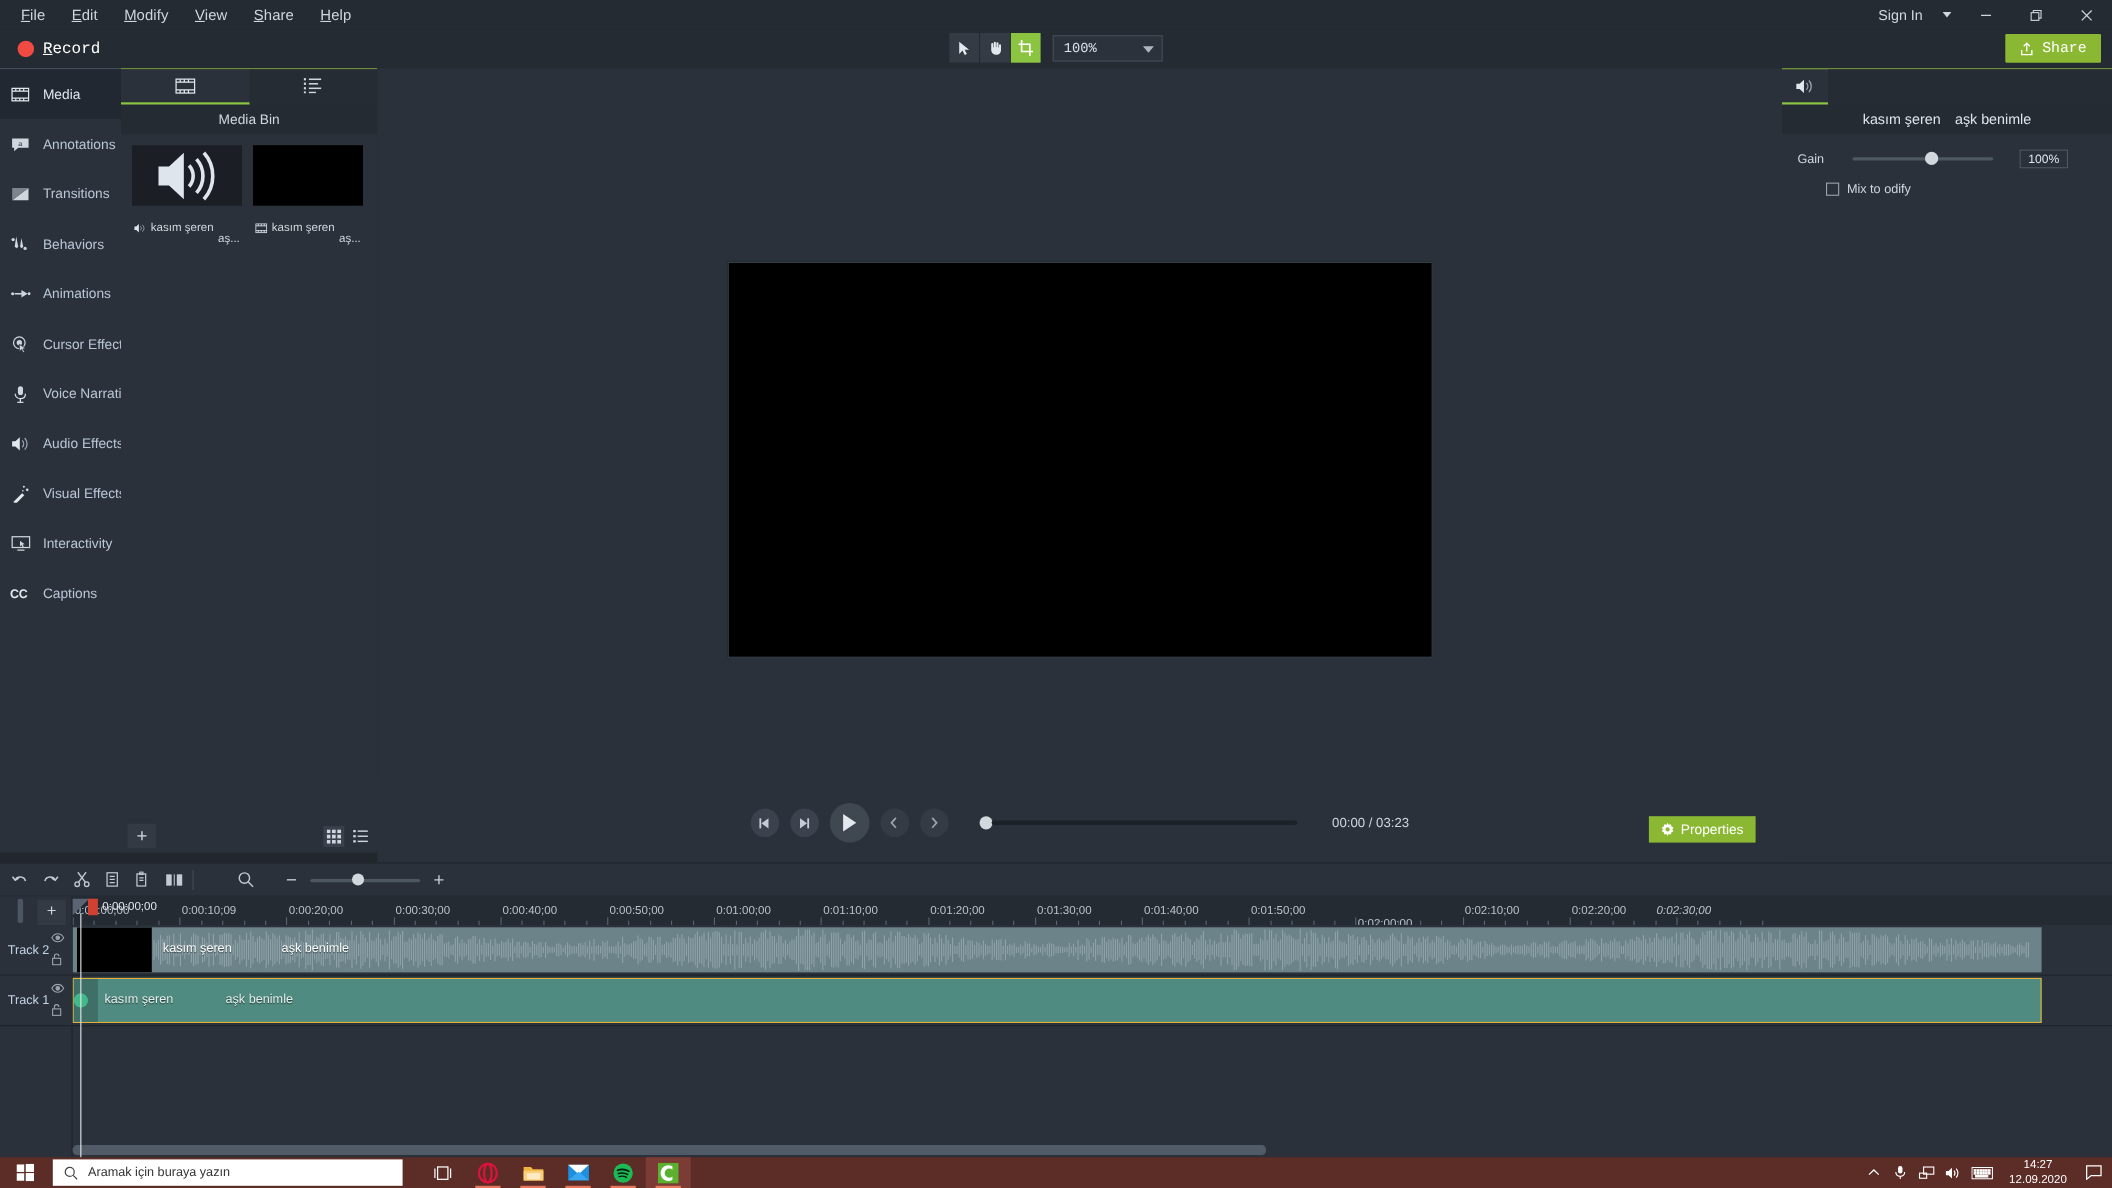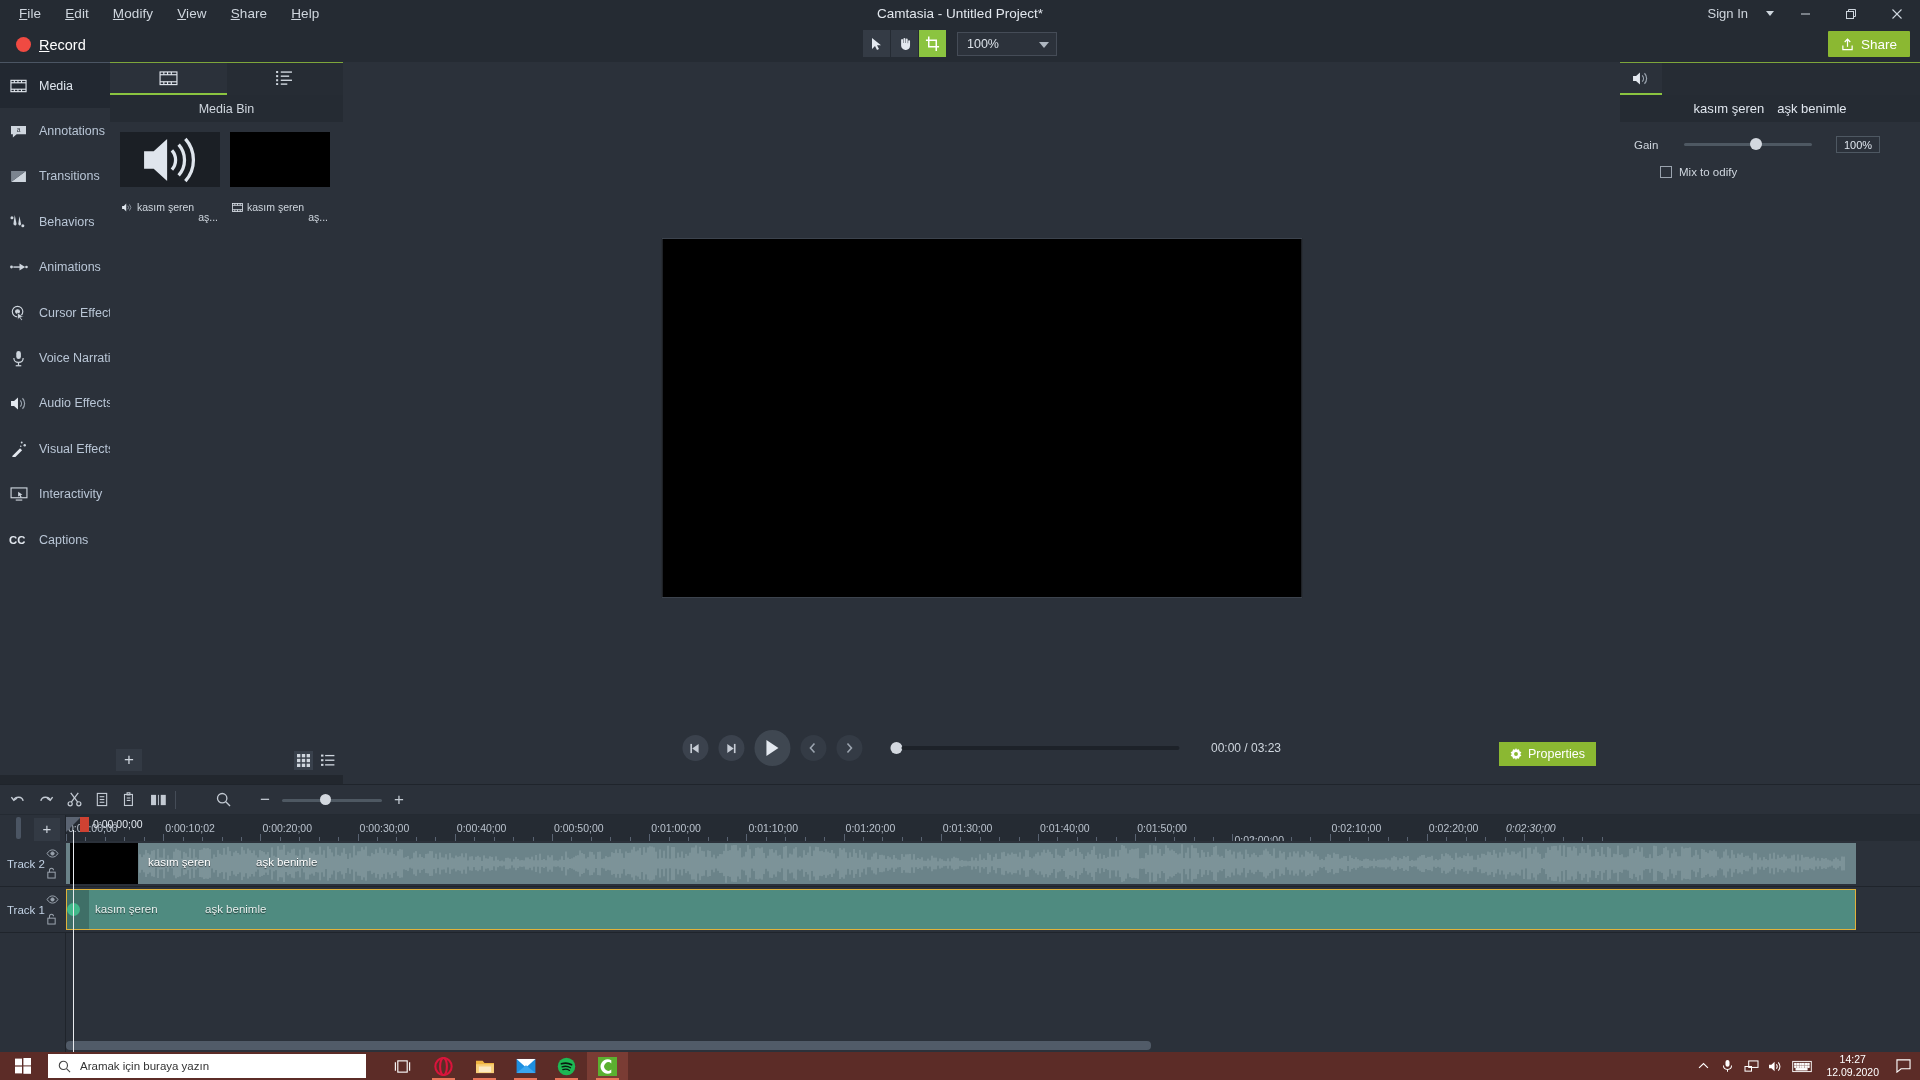--- a/index.html
+++ b/index.html
@@ -42,20 +42,21 @@
   }
   .winbtn {
     width: 46px; height: 27px; display: flex; align-items: center;
     justify-content: center; color: #cfd6de; font-size: 14px; cursor: default;
   }
 
   
   .toolbar2 {
     position: absolute; left: 0; top: 27px; width: 1920px; height: 35px;
     background: #252b33;
+    font-family: Liberation Mono, monospace;
   }
   .record-btn {
     position: absolute; left: 8px; top: 4px; height: 27px;
     display: flex; align-items: center; gap: 8px; padding: 0 8px; cursor: pointer;
   }
   .record-dot {
     width: 15px; height: 15px; border-radius: 50%;
     background: #f04a42;
   }
   .record-label { font-size: 14.5px; color: #ffffff; }
@@ -405,21 +406,20 @@
 
   <div class="titlebar">
     <div class="menubar">
       <div class="menu-item"><u>F</u>ile</div>
       <div class="menu-item"><u>E</u>dit</div>
       <div class="menu-item"><u>M</u>odify</div>
       <div class="menu-item"><u>V</u>iew</div>
       <div class="menu-item"><u>S</u>hare</div>
       <div class="menu-item"><u>H</u>elp</div>
     </div>
-    <div class="window-title">Camtasia - Untitled Project*</div>
     <div class="title-right">
       <div class="signin">
         <span>Sign In</span>
         <span class="caret-dn"></span>
       </div>
       <div class="winbtn">
         <svg width="11" height="11" viewBox="0 0 11 11">
             <line x1="1" y1="6" x2="10" y2="6" stroke="#cfd6de" stroke-width="1"></line>
           </svg>
       </div>
@@ -877,21 +877,21 @@
         </div>
       </div>
 
       <div class="tl-ruler">
           <div class="ruler-label" style="left: 2px;">0:00:00;00</div>
           <div class="ruler-tick" style="left: 0px; height: 7px;"></div>
           <div class="ruler-tick" style="left: 19.44px; height: 4px;"></div>
           <div class="ruler-tick" style="left: 38.88px; height: 4px;"></div>
           <div class="ruler-tick" style="left: 58.32px; height: 4px;"></div>
           <div class="ruler-tick" style="left: 77.76px; height: 4px;"></div>
-          <div class="ruler-label" style="left: 99.2px;">0:00:10;02</div>
+          <div class="ruler-label" style="left: 99.2px;">0:00:10;09</div>
           <div class="ruler-tick" style="left: 97.2px; height: 7px;"></div>
           <div class="ruler-tick" style="left: 116.64px; height: 4px;"></div>
           <div class="ruler-tick" style="left: 136.08px; height: 4px;"></div>
           <div class="ruler-tick" style="left: 155.52px; height: 4px;"></div>
           <div class="ruler-tick" style="left: 174.96px; height: 4px;"></div>
           <div class="ruler-label" style="left: 196.4px;">0:00:20;00</div>
           <div class="ruler-tick" style="left: 194.4px; height: 7px;"></div>
           <div class="ruler-tick" style="left: 213.84px; height: 4px;"></div>
           <div class="ruler-tick" style="left: 233.28px; height: 4px;"></div>
           <div class="ruler-tick" style="left: 252.72px; height: 4px;"></div>

